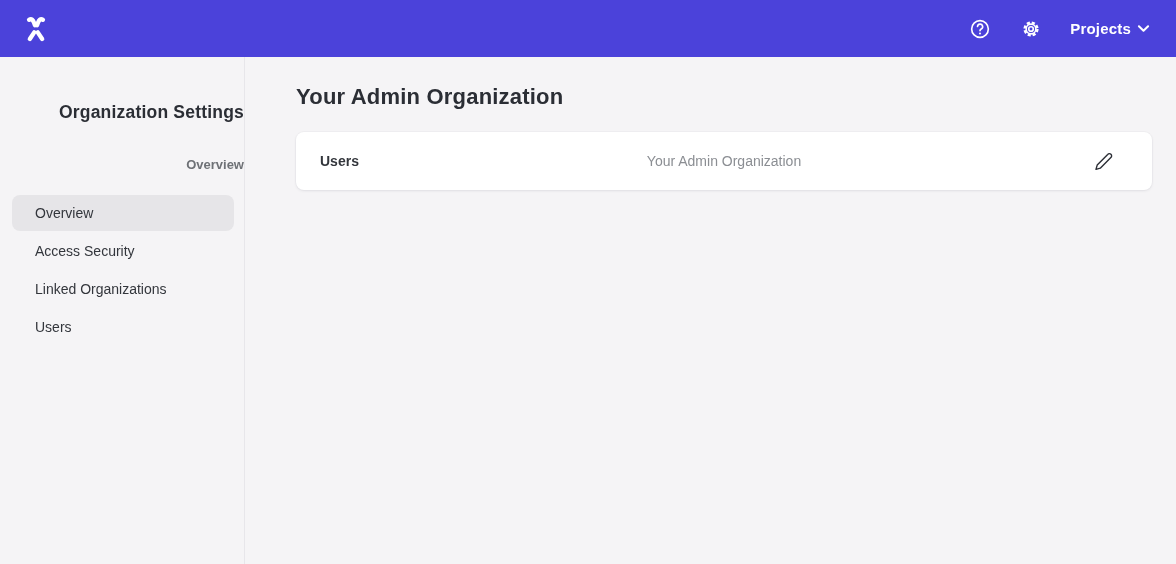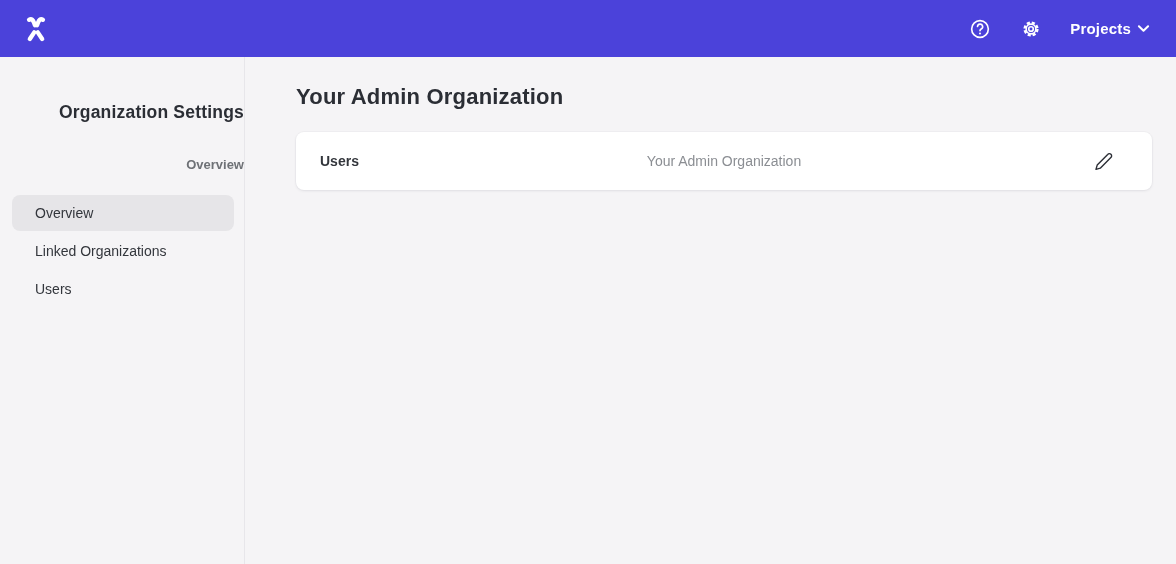--- a/index.html
+++ b/index.html
@@ -118,20 +118,21 @@
   </div>
 </header>
 
 <div class="layout">
 
   <aside class="sidebar">
     <div class="sidebar-title">Organization Settings</div>
     <div class="section-label">Overview</div>
     <nav class="nav">
       <div class="nav-item selected">Overview</div>
+      <div class="nav-item">Access Security</div>
       <div class="nav-item">Linked Organizations</div>
       <div class="nav-item">Users</div>
     </nav>
   </aside>
 
   <main class="main">
     <h1 class="page-title">Your Admin Organization</h1>
 
     <div class="card">
       <div class="card-left">

